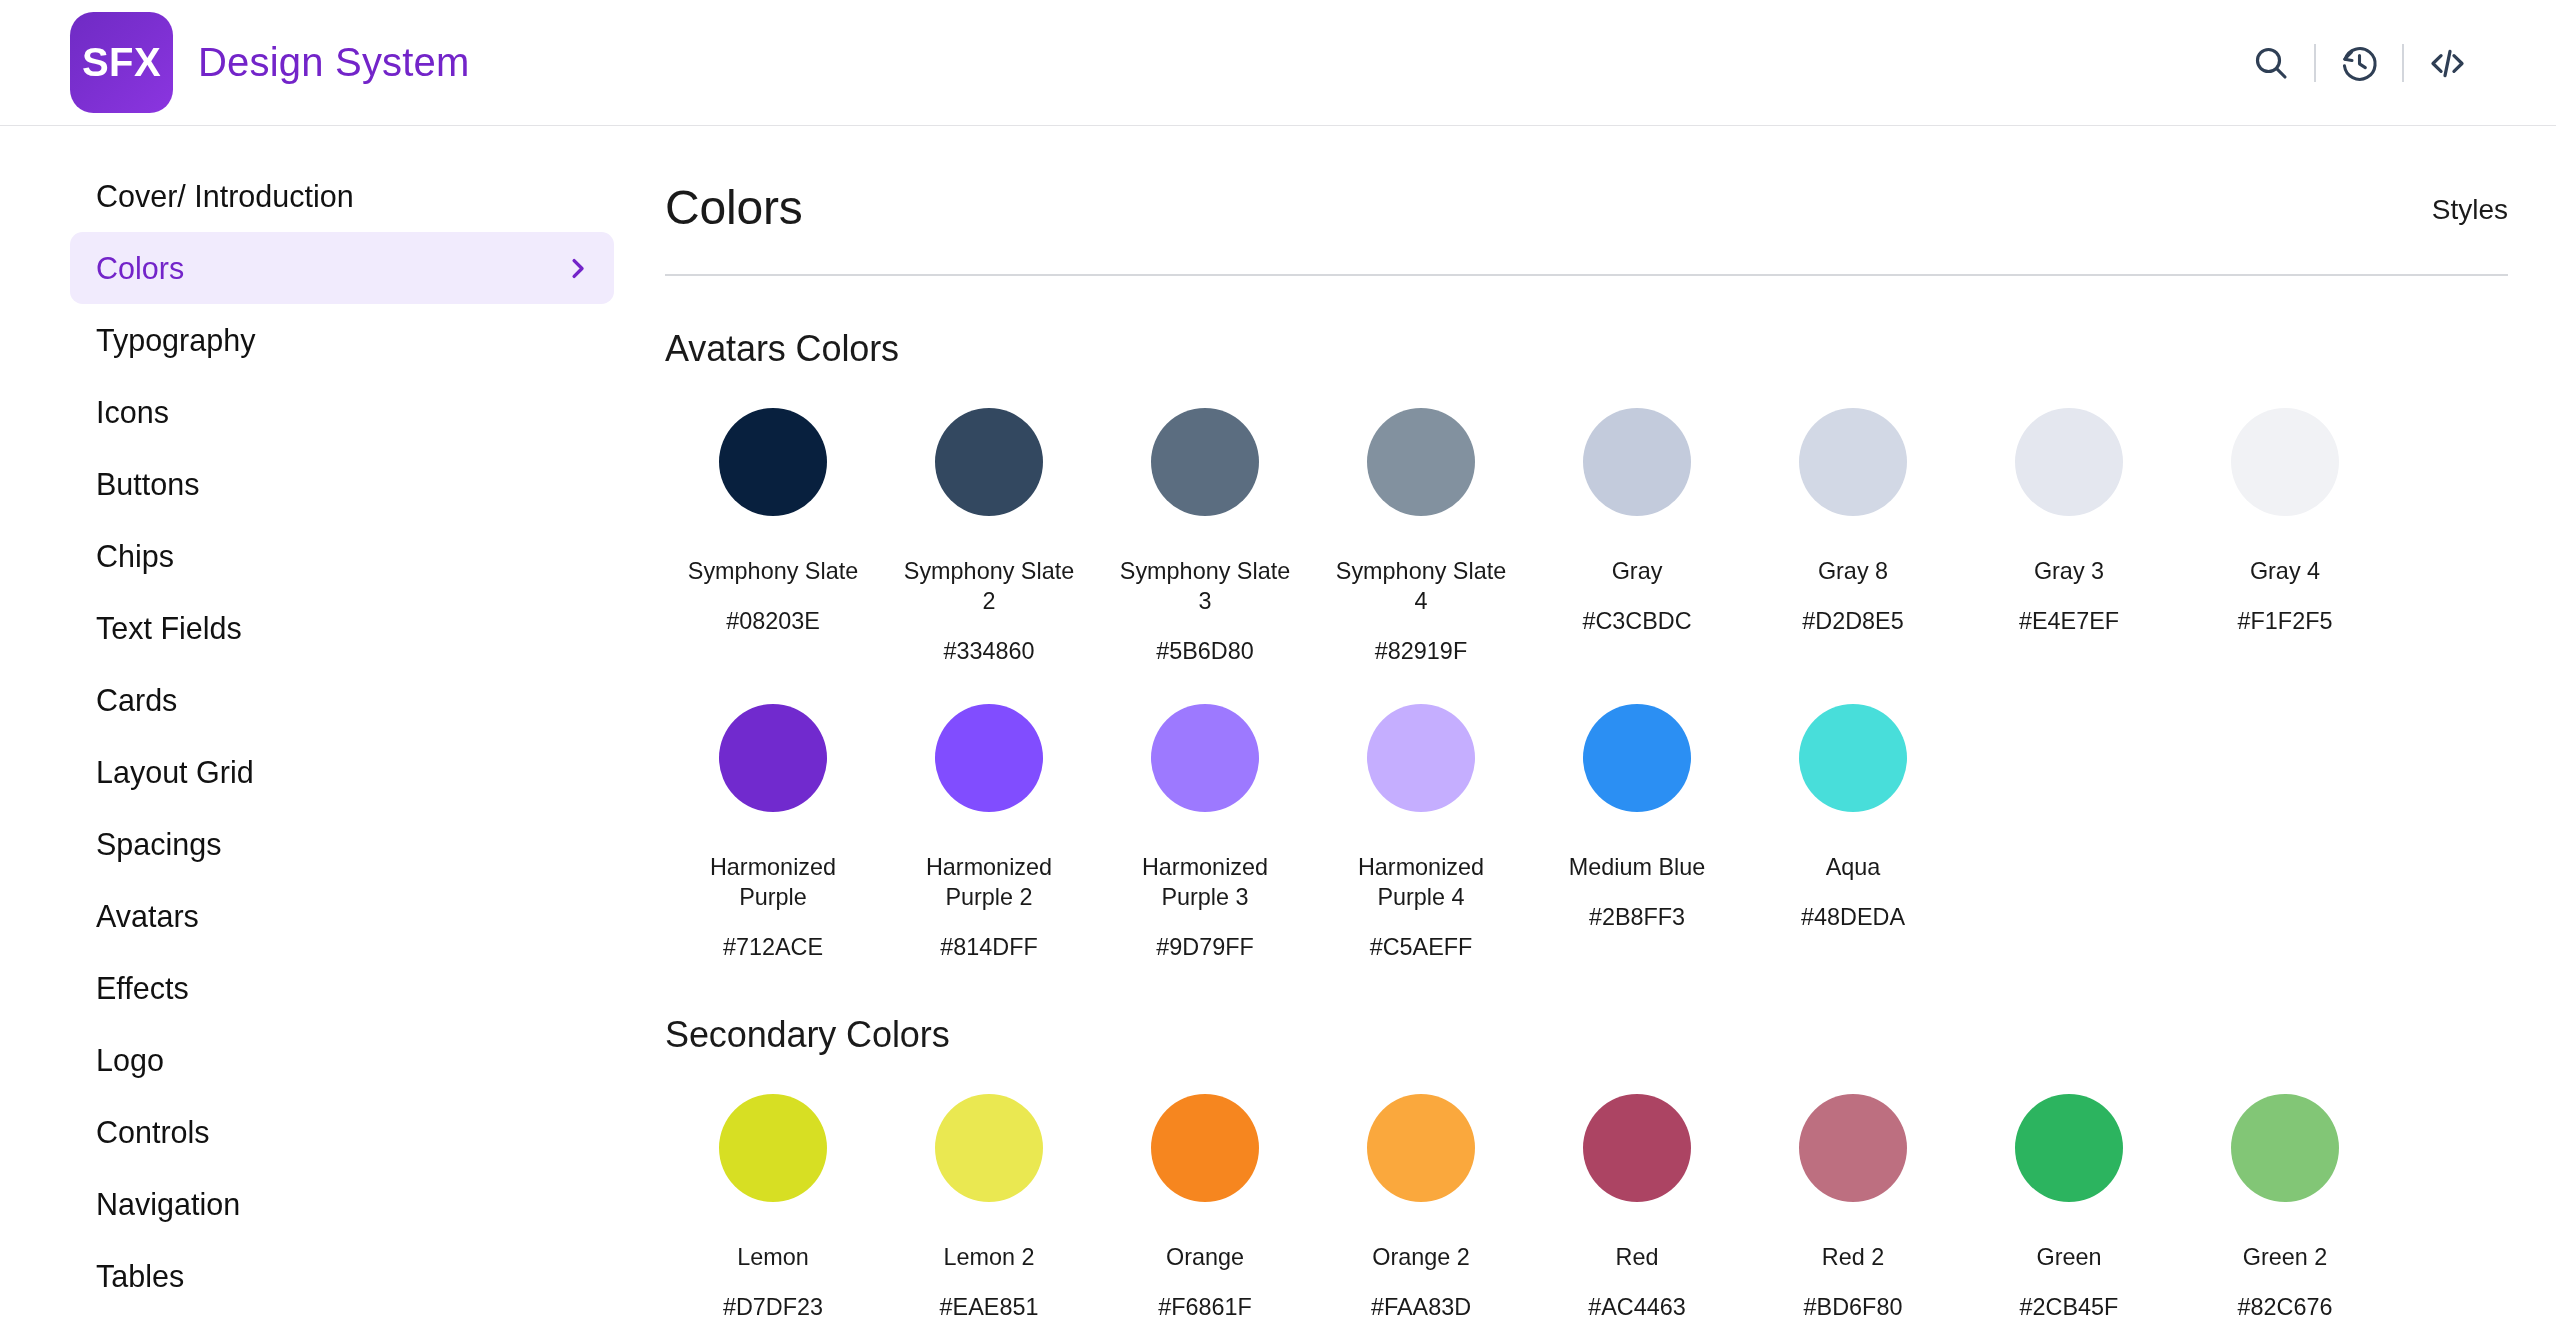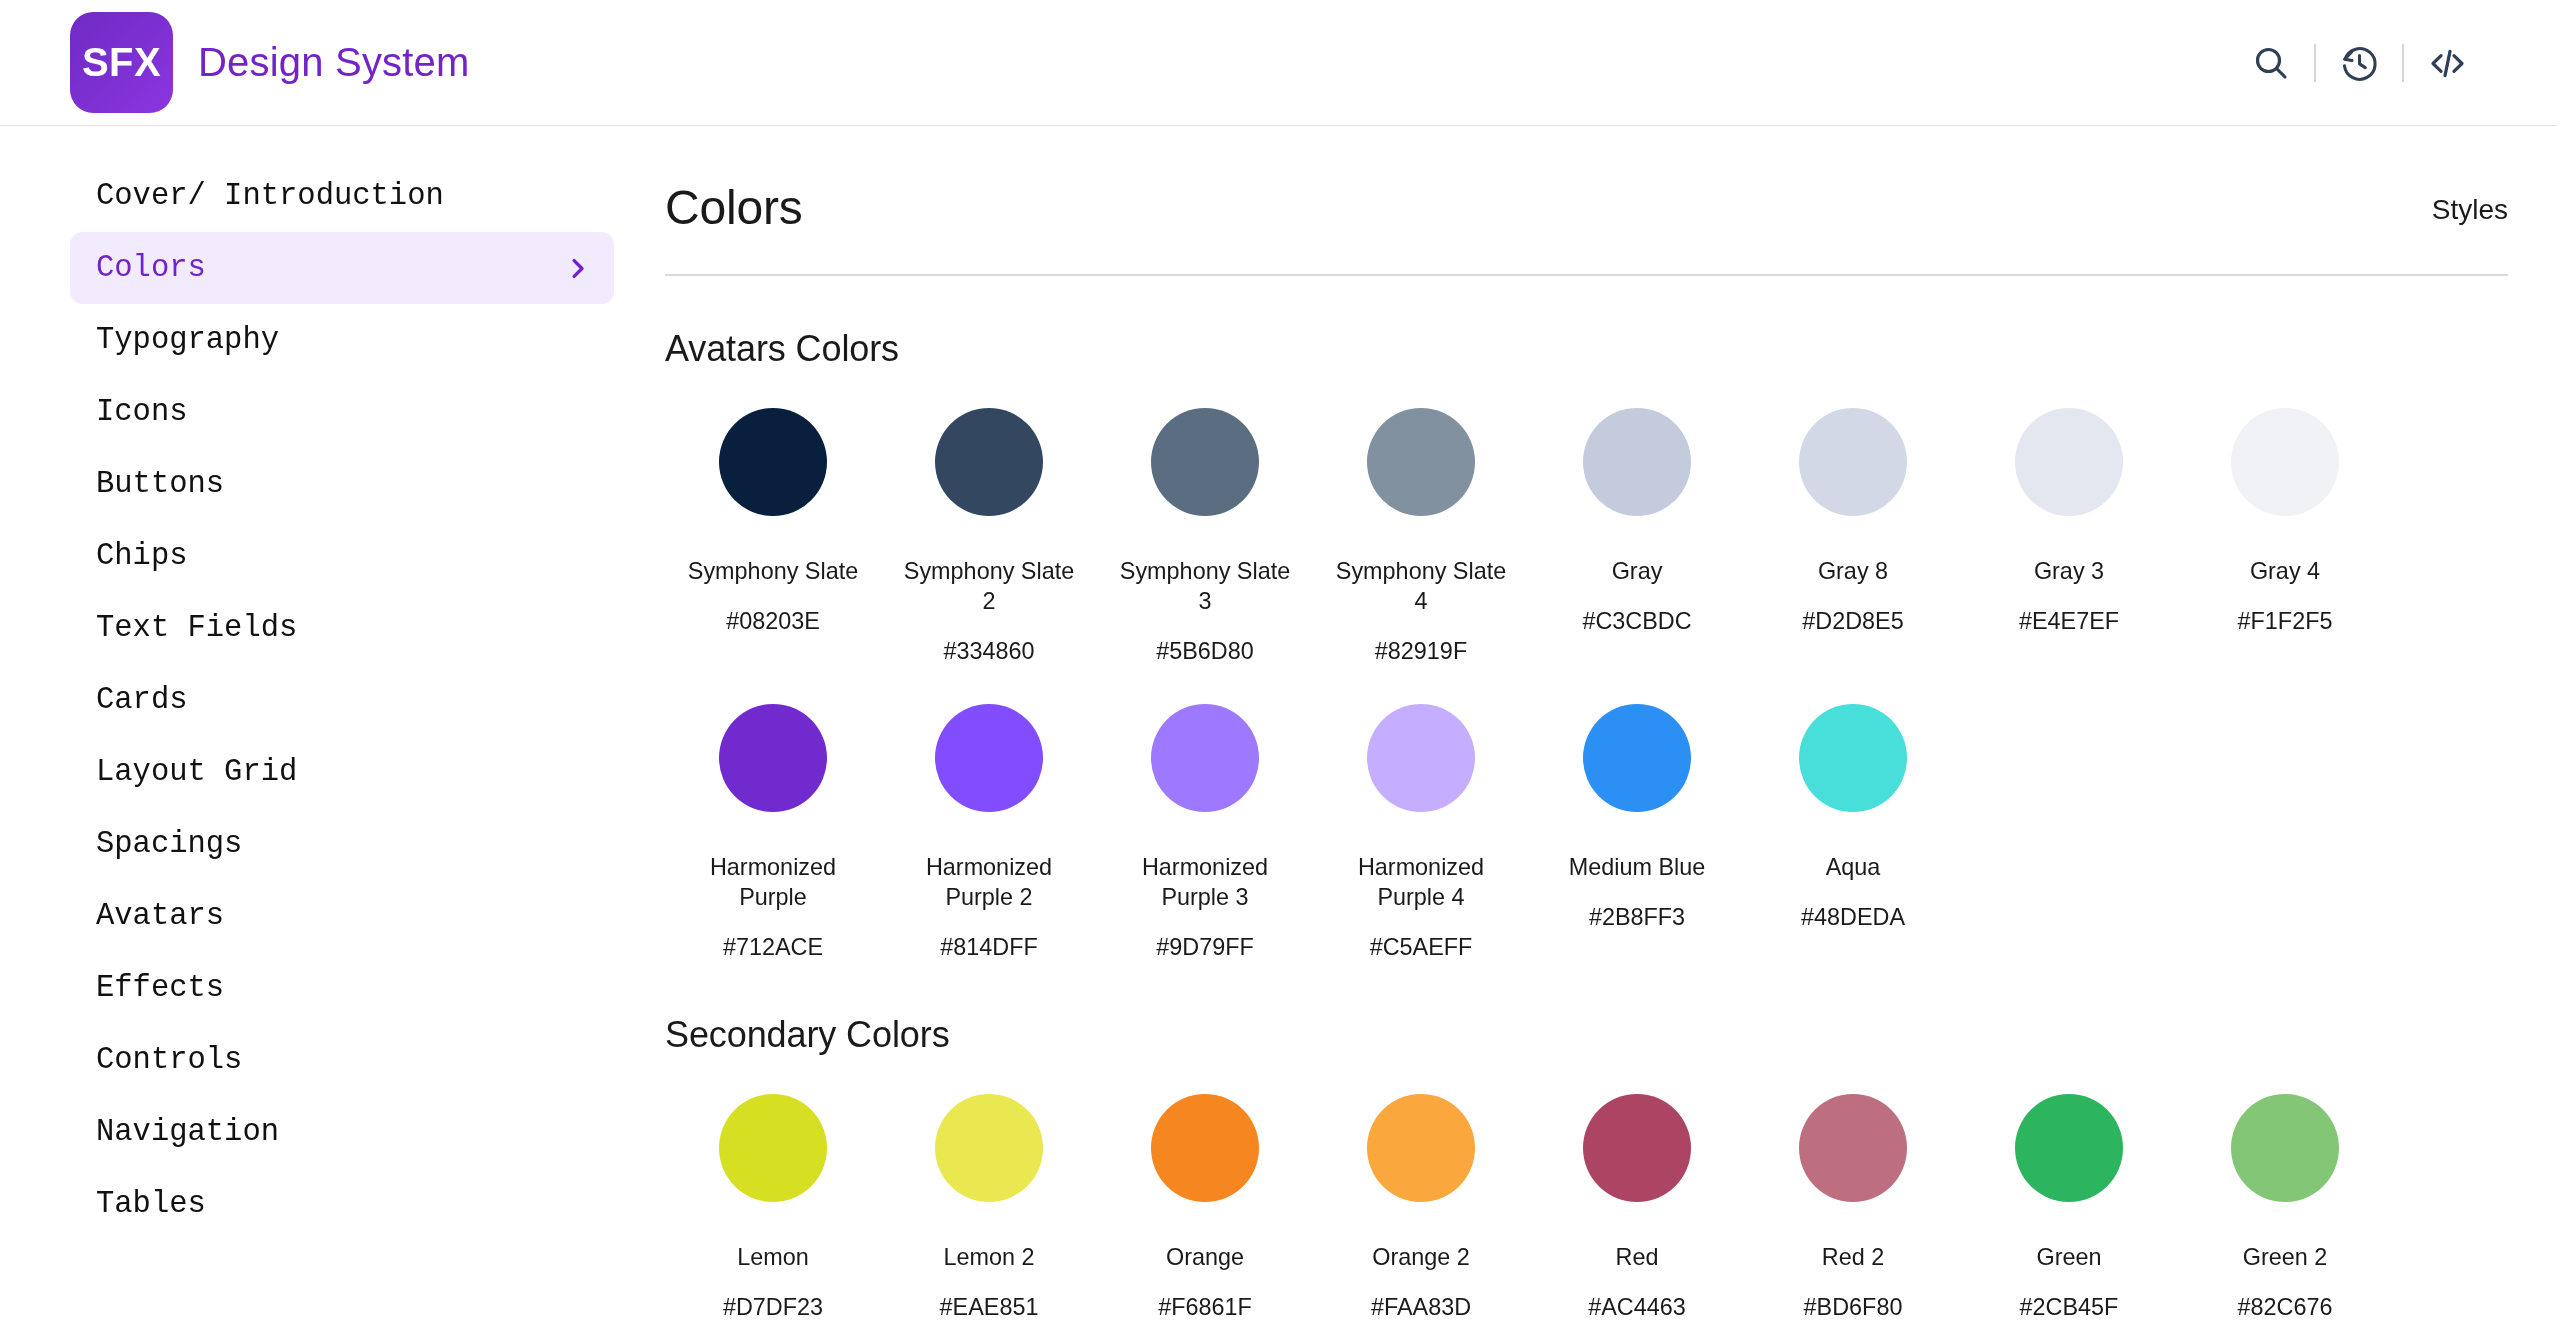--- a/index.html
+++ b/index.html
@@ -84,21 +84,20 @@
     width: 2576px;
     height: 1205px;
     display: flex;
   }
 
   
   #sidebar {
     width: 665px;
     flex: 0 0 665px;
     padding-top: 32px;
-    font-family: Liberation Mono, monospace;
   }
   .nav-item {
     position: relative;
     height: 72px;
     margin: 0 51px 0 70px;
     display: flex;
     align-items: center;
     border-radius: 12.6px;
     padding: 0 23.4px 0 26px;
     cursor: pointer;
@@ -276,20 +275,23 @@
       <div class="nav-item">
         <span class="nav-label">Spacings</span>
       </div>
       <div class="nav-item">
         <span class="nav-label">Avatars</span>
       </div>
       <div class="nav-item">
         <span class="nav-label">Effects</span>
       </div>
       <div class="nav-item">
+        <span class="nav-label">Logo</span>
+      </div>
+      <div class="nav-item">
         <span class="nav-label">Controls</span>
       </div>
       <div class="nav-item">
         <span class="nav-label">Navigation</span>
       </div>
       <div class="nav-item">
         <span class="nav-label">Tables</span>
       </div>
     </nav>
 

